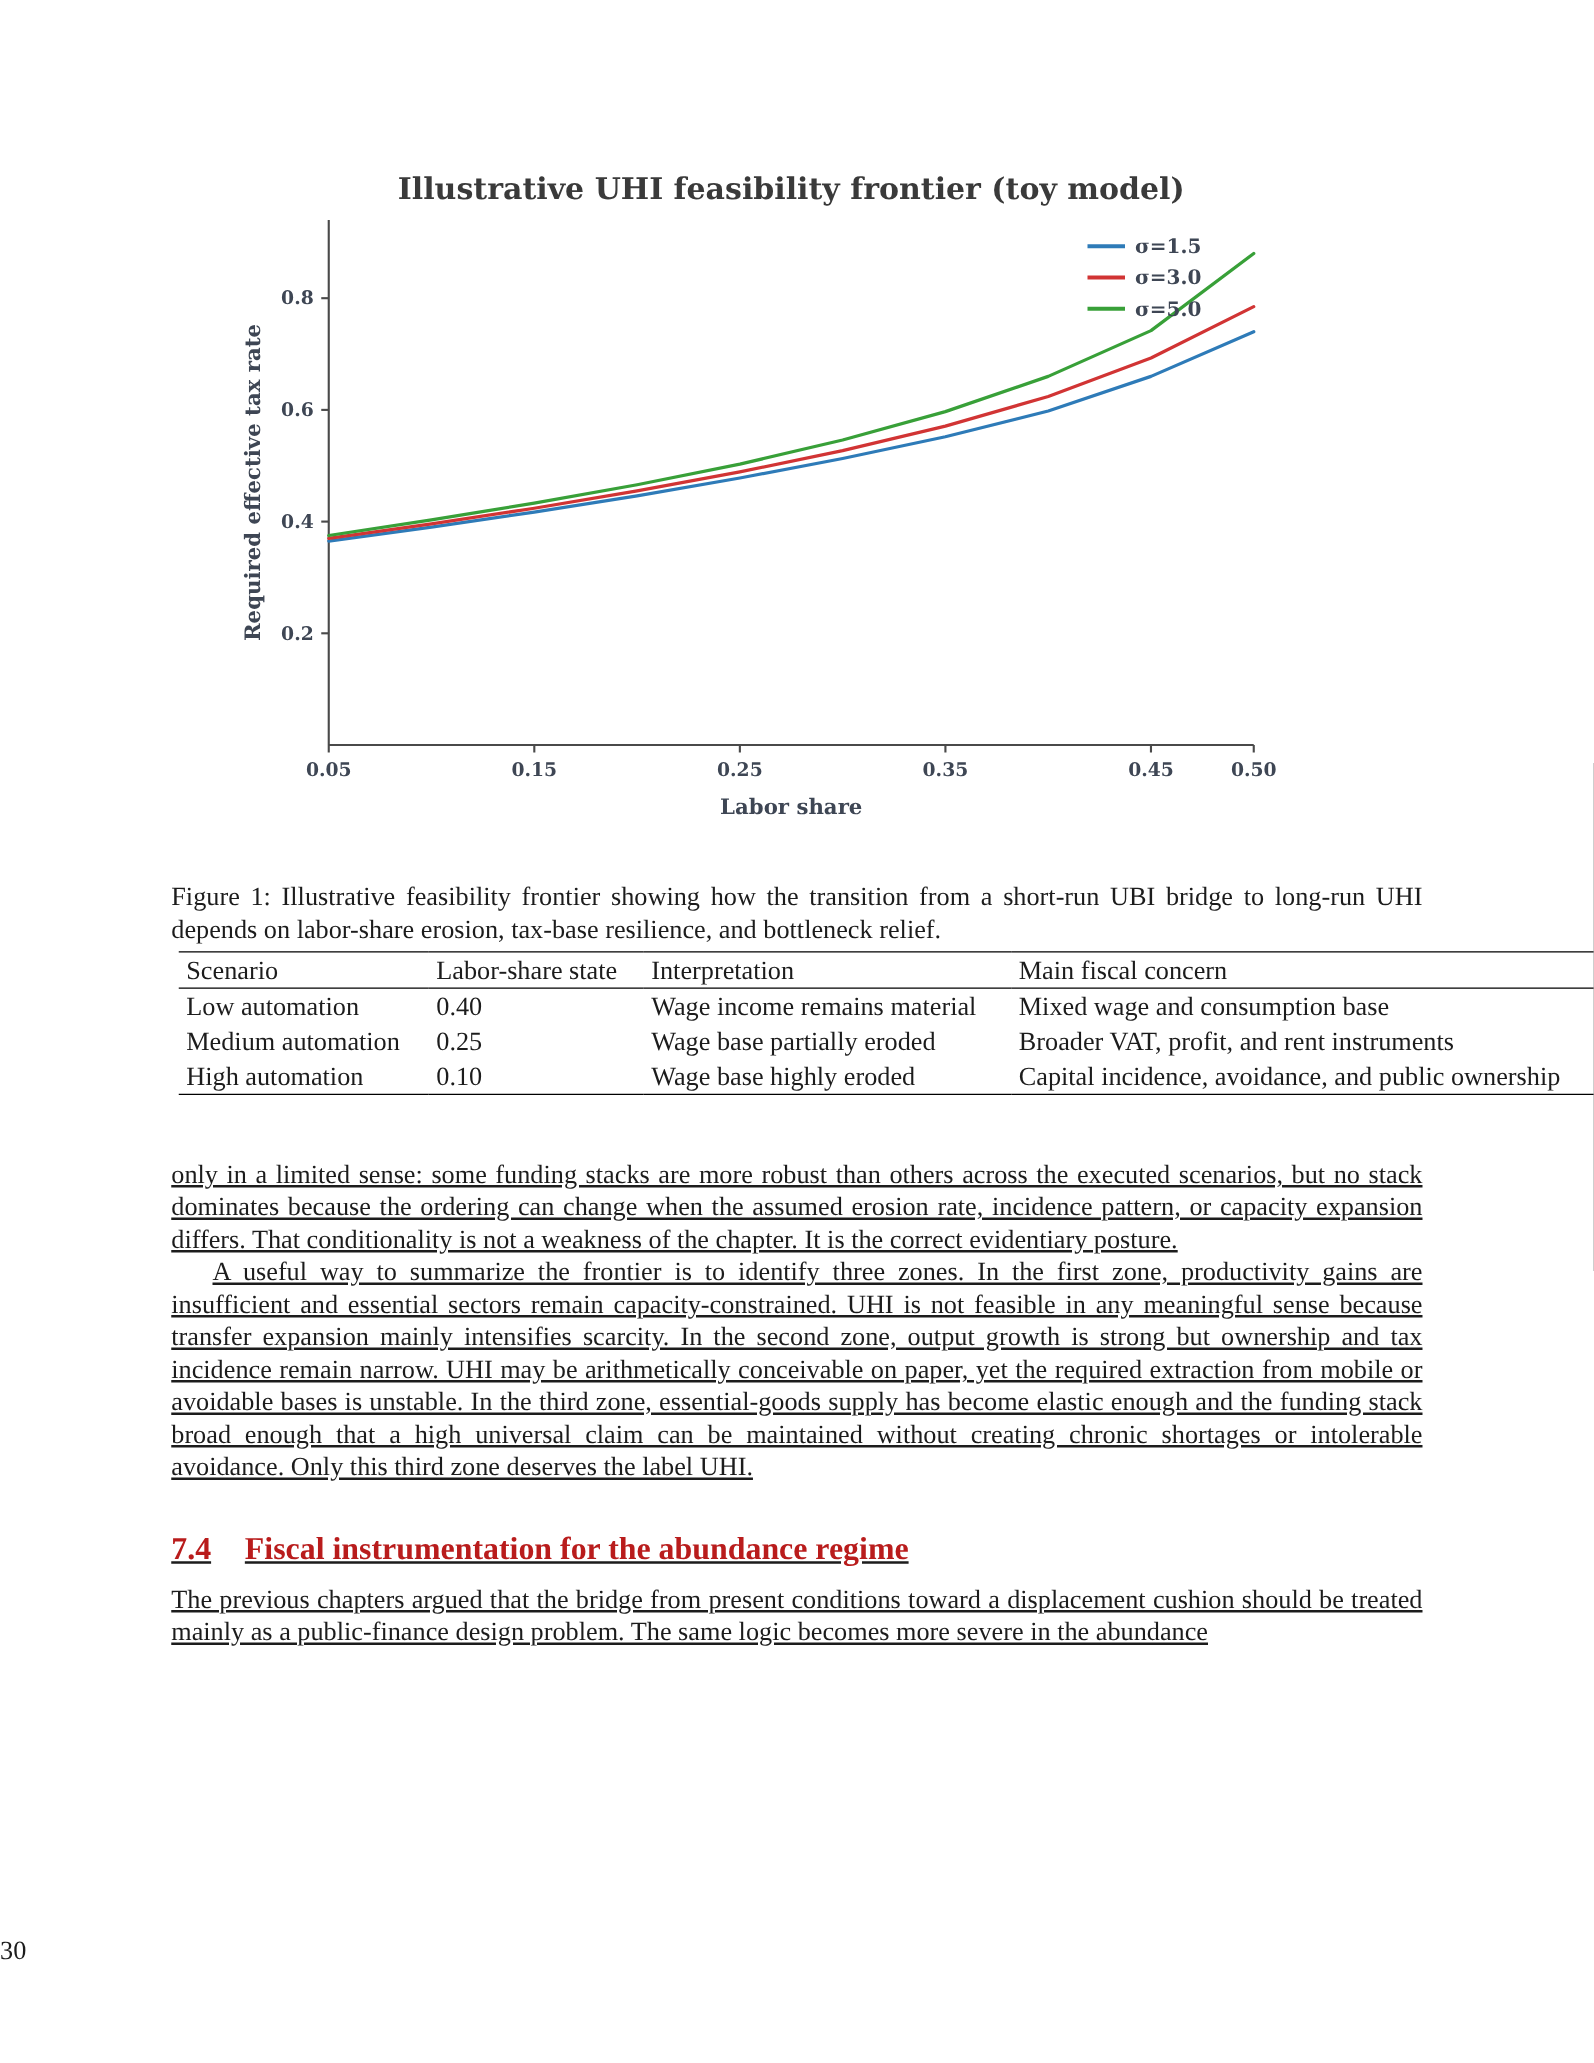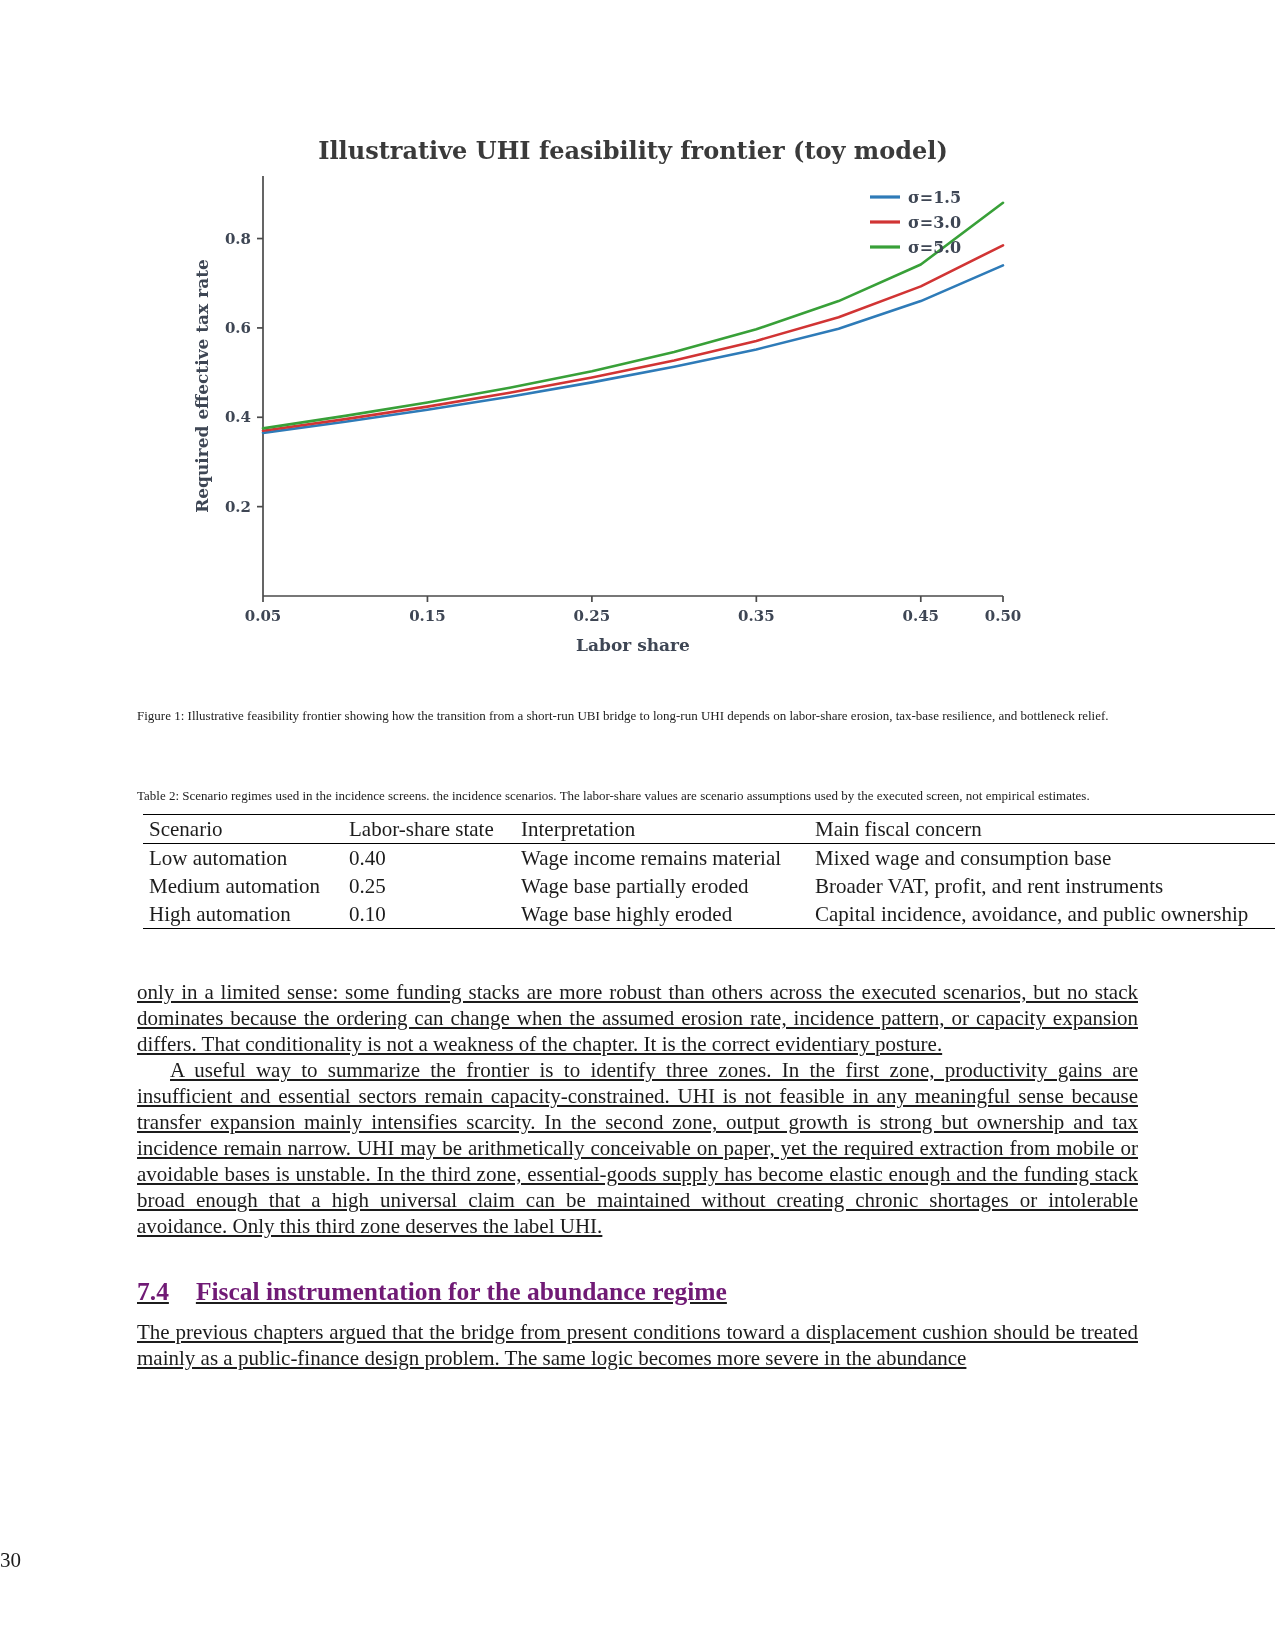--- a/index.html
+++ b/index.html
@@ -9,21 +9,21 @@
     background: #ffffff;
     overflow: hidden;
     font-family: "Liberation Serif", serif;
     color: #1c1c1c;
   }
   .chart-wrap { padding-top: 123px; padding-left: 188px; }
   svg text { font-family: "DejaVu Serif", serif; }
 
   .textblock { margin-left: 137px; width: 1001px; }
   .caption {
-    font-size: 13px; line-height: 26px;
+    font-size: 21px; line-height: 26px;
     text-align: justify;
   }
   .fig-caption { margin-top: 36px; }
   .tbl-caption { margin-top: 54px; }
 
   .scenario-table {
     margin-left: 143px; margin-top: 5px;
     border-collapse: collapse; table-layout: fixed;
     width: 1175px; 
     font-size: 21px;
@@ -37,21 +37,21 @@
   .scenario-table tbody tr:last-child { border-bottom: 1.6px solid #000; }
   .col-scenario { width: 200px; } .col-state { width: 172px; }
   .col-interp { width: 294px; } .col-concern { width: 509px; }
 
   .body-text { margin-top: 50px; font-size: 21px; line-height: 26px; text-align: justify; text-decoration: underline; }
   .body-text p { margin: 0; }
   .body-text p.indent { text-indent: 33px; }
 
   .section-heading {
     margin-top: 40px; margin-bottom: 14px;
-    font-size: 25.5px; font-weight: bold; color: #701a75;
+    font-size: 25.5px; font-weight: bold; color: #b91c1c;
   }
   .section-heading .sec-num { margin-right: 27px; }
 
   .page-number {
     position: absolute; left: 0; top: 1548px; width: 100%;
     font-size: 21px;
   }
 </style>
 </head>
 <body>
@@ -92,21 +92,20 @@
         <line x1="682" y1="124" x2="712" y2="124" stroke="#38a038" stroke-width="3.2"></line>
         <text x="720" y="129.5" font-size="16" font-weight="600" fill="#3e4654">σ=5.0</text>
         <text x="445" y="36" text-anchor="middle" font-size="24" font-weight="bold" fill="#3a3a3a">Illustrative UHI feasibility frontier (toy model)</text>
         <text x="445" y="528" text-anchor="middle" font-size="17" font-weight="600" fill="#3e4654">Labor share</text>
         <text x="20" y="263" text-anchor="middle" font-size="17" font-weight="600" fill="#3e4654" transform="rotate(-90 20 263)">Required effective tax rate</text>
       </svg>
   </div>
 
   <div class="textblock caption fig-caption">Figure 1: Illustrative feasibility frontier showing how the transition from a short-run UBI bridge to long-run UHI depends on labor-share erosion, tax-base resilience, and bottleneck relief.</div>
 
-  <div class="textblock caption tbl-caption">Table 2: Scenario regimes used in the incidence screens. the incidence scenarios. The labor-share values are scenario assumptions used by the executed screen, not empirical estimates.</div>
 
   <table class="scenario-table">
     <colgroup>
       <col class="col-scenario">
         <col class="col-state">
         <col class="col-interp">
         <col class="col-concern">
     </colgroup>
     <thead>
       <tr>

